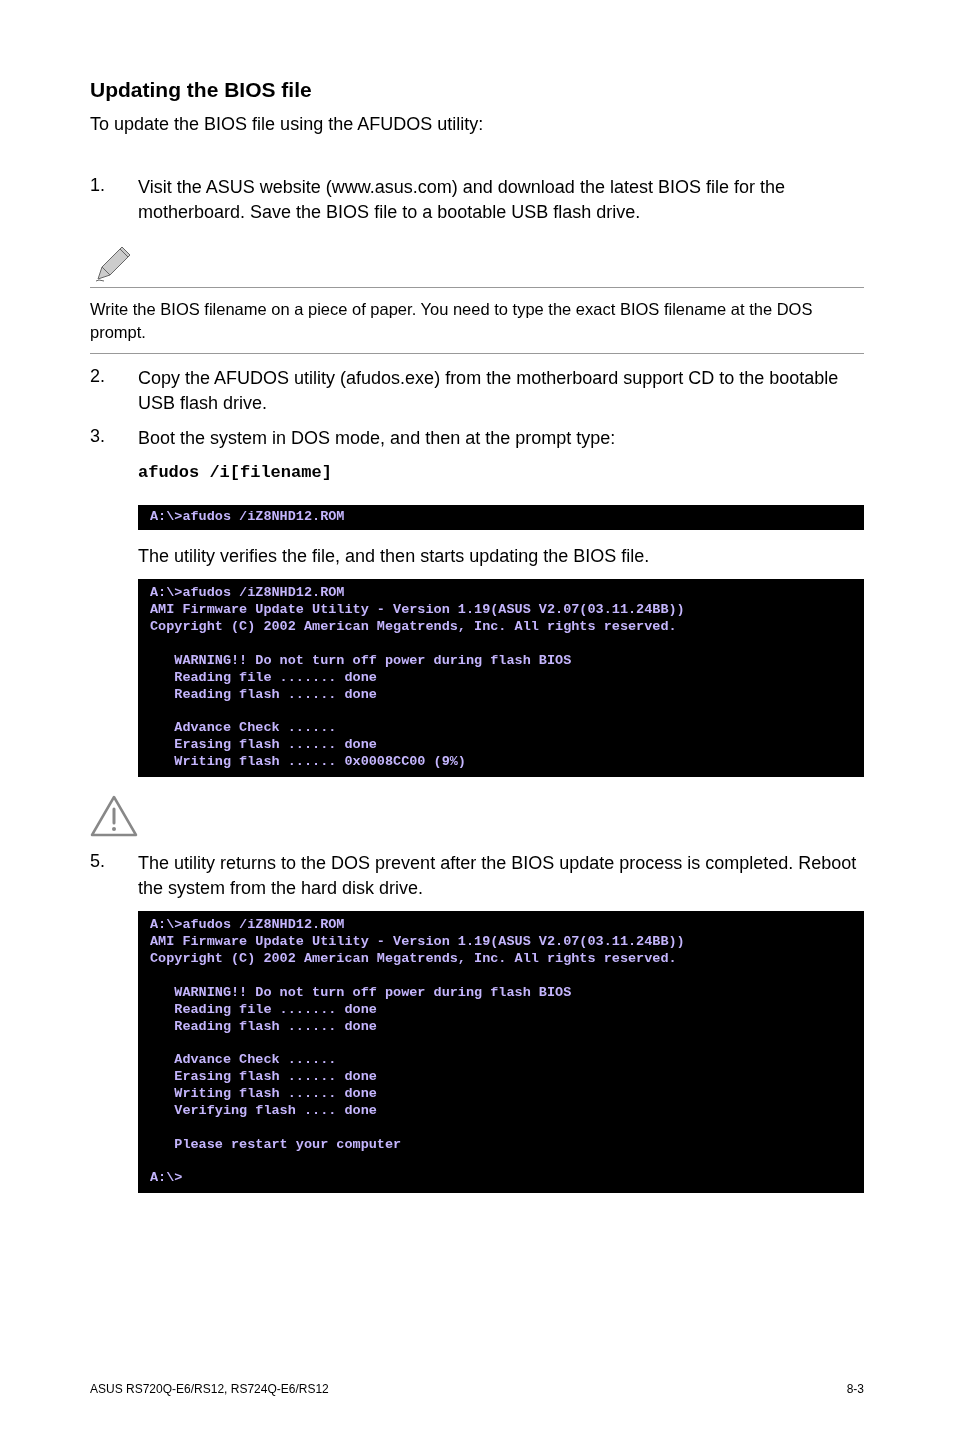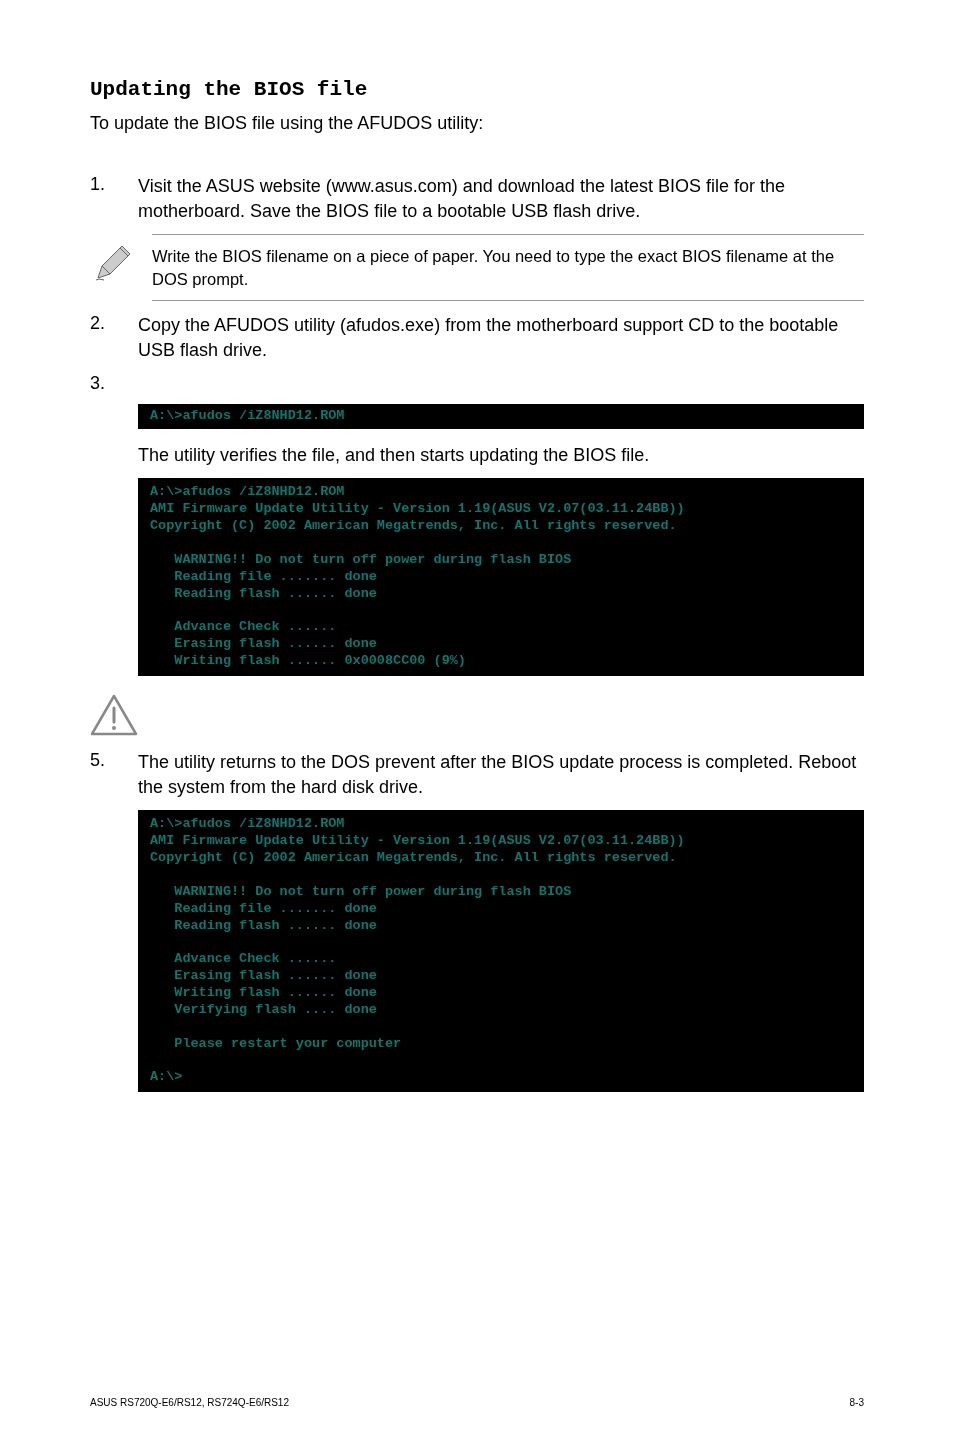--- a/index.html
+++ b/index.html
@@ -13,21 +13,20 @@
       color: #000;
       width: 954px;
       height: 1438px;
       padding: 78px 90px 45px 90px;
       position: relative;
     }
     h2 {
       font-size: 21px;
       font-weight: bold;
       margin-bottom: 12px;
-      font-family: Liberation Mono, monospace;
     }
     .intro {
       font-size: 18px;
       margin-bottom: 40px;
     }
     .numbered-item {
       display: flex;
       margin-bottom: 10px;
     }
     .num {
@@ -37,20 +36,21 @@
     }
     .item-body {
       flex: 1;
       font-size: 18px;
       line-height: 1.4;
     }
     .note-block {
       display: flex;
       align-items: flex-start;
       margin: 4px 0 12px 0;
+      flex-direction: column;
     }
     .note-icon {
       width: 62px;
       flex-shrink: 0;
       display: flex;
       justify-content: flex-start;
       align-items: flex-start;
       padding-top: 4px;
     }
     .note-content {
@@ -62,41 +62,41 @@
       border-bottom: 1px solid #999;
     }
     .code-inline {
       font-family: "Courier New", monospace;
       font-weight: bold;
       font-size: 17px;
       margin: 10px 0 12px 0;
     }
     .terminal {
       background: #000;
-      color: #0f766e;
+      color: #c4b5fd;
       font-family: "Courier New", monospace;
       font-size: 13.5px;
       font-weight: bold;
       padding: 6px 12px;
       margin: 8px 0 14px 48px;
       line-height: 1.25;
       white-space: pre;
     }
     .terminal-narrow {
       padding-top: 4px;
       padding-bottom: 4px;
     }
     .footer {
       position: absolute;
-      bottom: 30px;
+      bottom: 42px;
       left: 90px;
       right: 90px;
       display: flex;
       justify-content: space-between;
-      font-size: 10px;
+      font-size: 12px;
       border-top: 0;
     }
     .item-body p {
       margin-bottom: 10px;
     }
     svg { display: block; }
   </style>
 </head>
 <body>
 
@@ -121,20 +121,22 @@
 </div>
 
 <div class="numbered-item">
   <div class="num">2.</div>
   <div class="item-body">Copy the AFUDOS utility (afudos.exe) from the motherboard support CD to the bootable USB flash drive.</div>
 </div>
 
 <div class="numbered-item">
   <div class="num">3.</div>
   <div class="item-body">
+    <p>Boot the system in DOS mode, and then at the prompt type:</p>
+    <p class="code-inline">afudos /i[filename]</p>
   </div>
 </div>
 
 <div class="terminal terminal-narrow">A:\&gt;afudos /iZ8NHD12.ROM</div>
 
 <div class="numbered-item">
   <div class="num"></div>
   <div class="item-body">The utility verifies the file, and then starts updating the BIOS file.</div>
 </div>
 

